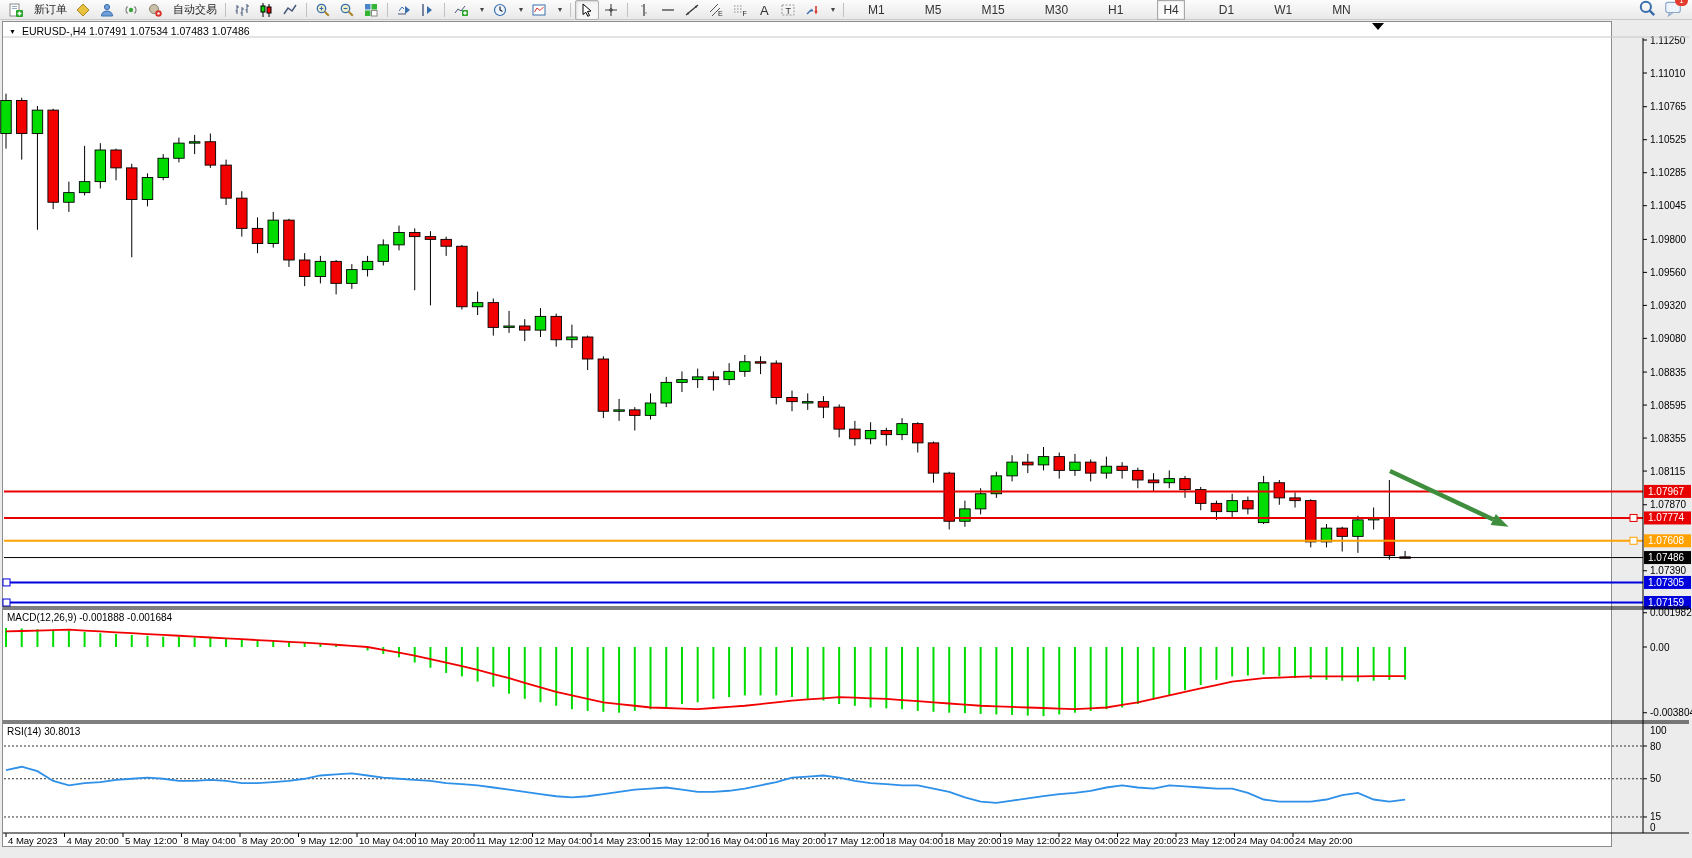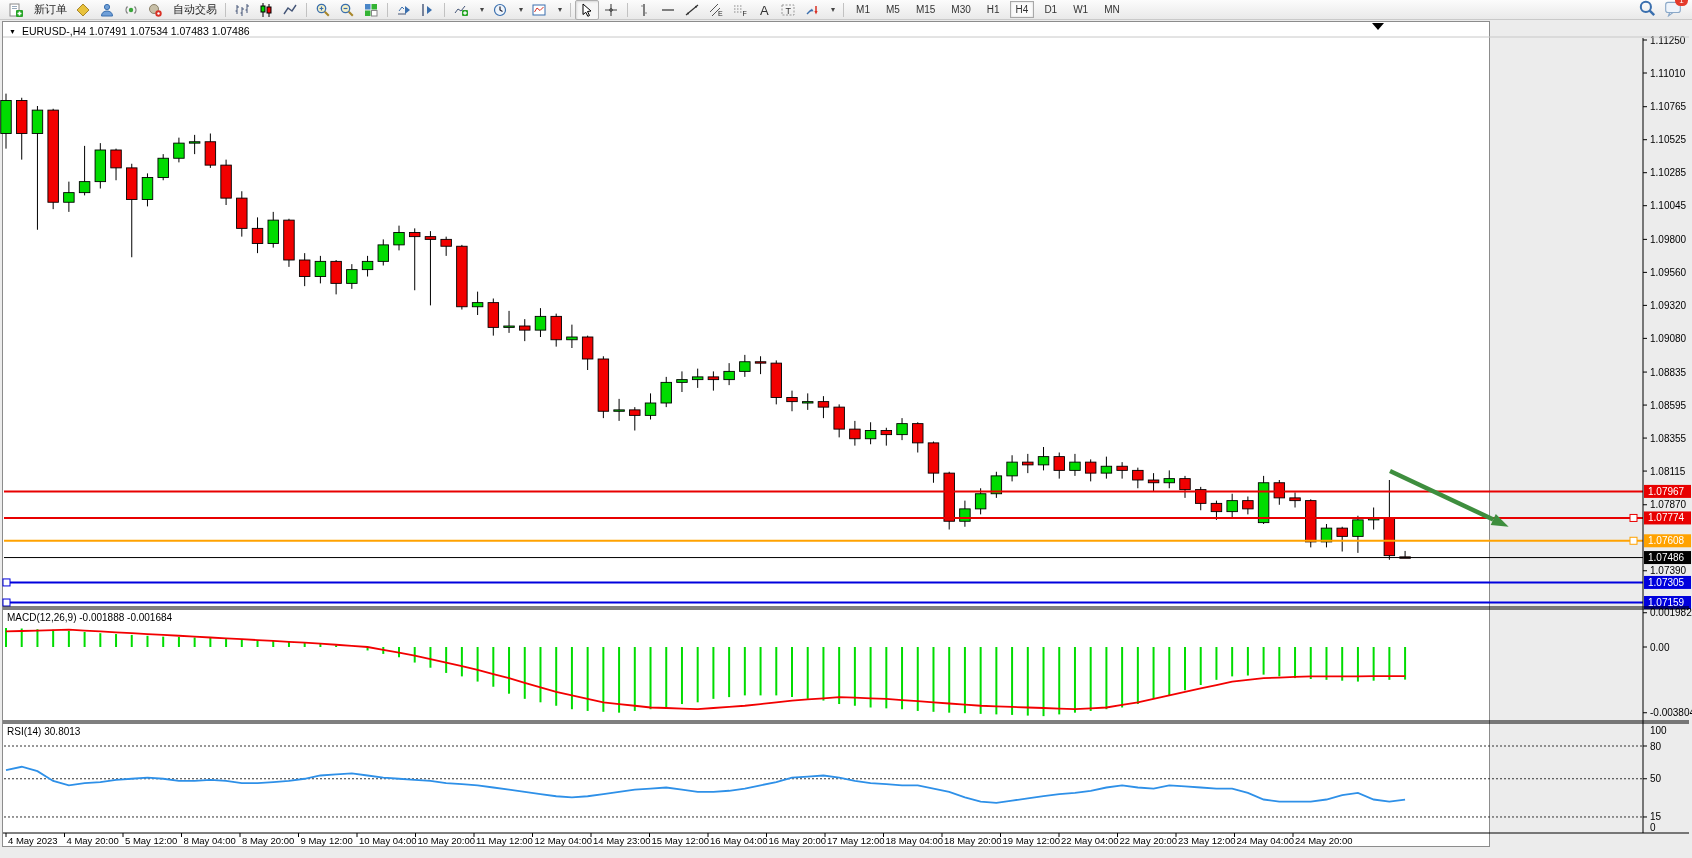--- a/index.html
+++ b/index.html
@@ -2,25 +2,25 @@
 <html><head>
 <meta charset="utf-8">
 <style>
   html,body{margin:0;padding:0;}
   body{width:1692px;height:858px;background:#ececec;font-family:"Liberation Sans",sans-serif;overflow:hidden;position:relative;}
   .toolbar{position:absolute;left:0;top:0;width:1692px;height:20px;background:linear-gradient(#fcfcfc,#e9e9e9);border-bottom:1px solid #c9c9c9;display:flex;align-items:center;padding:0 4px;box-sizing:border-box;}
   .tb-btn{height:18px;display:flex;align-items:center;gap:10px;padding:0 3px;font-size:11px;color:#222;border:1px solid transparent;border-radius:2px;white-space:nowrap;}
   .tb-btn.pressed{background:#f6f6f6;border:1px solid #aeaeae;box-shadow:inset 1px 1px 2px rgba(0,0,0,.12);}
   .tb-sep{width:1px;height:14px;background:#c2c2c2;margin:0 4px;flex:0 0 1px;}
   .tb-dd{font-size:8px;color:#444;margin-left:1px;}
-  .tf-btn{font-size:10px;color:#333;padding:2px 5px;border:1px solid transparent;margin:0 2px;}
+  .tf-btn{font-size:12px;color:#333;padding:2px 5px;border:1px solid transparent;margin:0 14px;}
   .tf-btn.active{background:#fbfbfb;border:1px solid #a8a8a8;box-shadow:inset 0 0 2px #ccc;}
   .tb-right{margin-left:auto;display:flex;align-items:center;gap:8px;padding-right:6px;}
   .badge{position:absolute;top:-4px;right:-6px;background:#e43b2c;color:#fff;font-size:8px;min-width:11px;height:11px;border-radius:6px;display:flex;align-items:center;justify-content:center;padding:0 1px;}
-  .chart-window{position:absolute;left:2px;top:21px;width:1488px;height:826px;background:#fff;border:1px solid #8c8c8c;box-sizing:border-box;}
+  .chart-window{position:absolute;left:2px;top:21px;width:1610px;height:826px;background:#fff;border:1px solid #8c8c8c;box-sizing:border-box;}
   .chart-title{position:absolute;left:6px;top:3px;font-size:10.5px;color:#000;display:flex;gap:6px;align-items:center;z-index:5;}
   .chart-title .tri{font-size:7px;color:#000;}
   #chart-svg{position:absolute;left:0;top:0;z-index:1;}
   svg{font-family:"Liberation Sans",sans-serif;}
   .icon16{width:16px;height:16px;display:inline-block;}
   .icon18{width:18px;height:18px;display:inline-block;}
   .notif-wrap{position:relative;display:inline-block;}
 </style>
 </head>
 <body>

